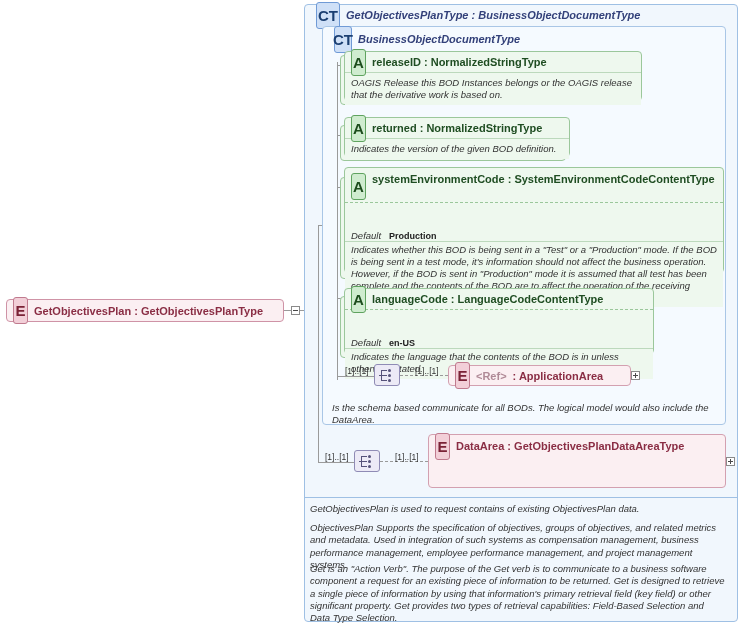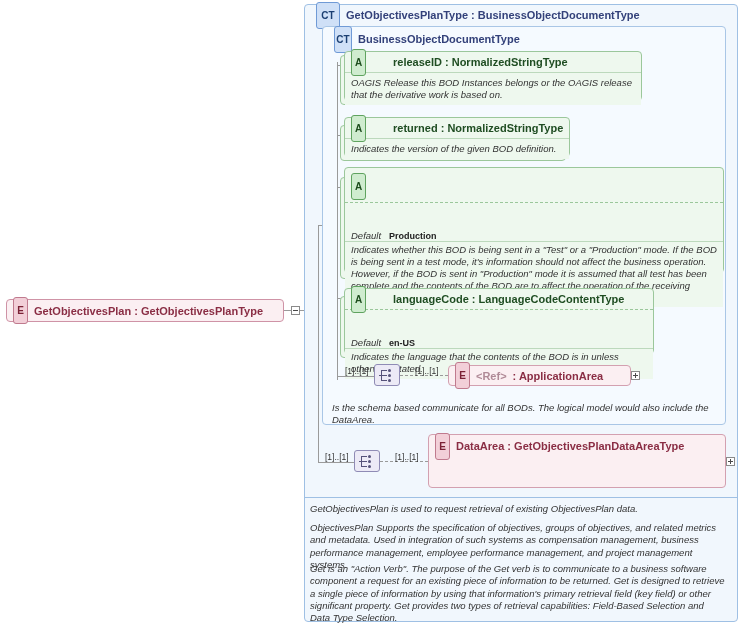--- a/index.html
+++ b/index.html
@@ -38,21 +38,21 @@
     box-sizing: border-box;
   }
 
   .badge {
     display: inline-flex;
     align-items: center;
     justify-content: center;
     width: 15px;
     height: 27px;
     border-radius: 3px;
-    font-size: 10px;
+    font-size: 15px;
     font-weight: bold;
     box-sizing: border-box;
     flex: 0 0 auto;
   }
   .badge-ct {
     background: #cfe0f7;
     border: 1px solid #6f9ad6;
     color: #1b3f72;
     width: 24px;
     border-radius: 3px;
@@ -73,22 +73,22 @@
     border: 1px solid #c07a8e;
     color: #7a2236;
   }
 
   .title {
     font-size: 11px;
     font-weight: bold;
     color: #3a3a6a;
     white-space: nowrap;
   }
-  .title-blue { color: #33417a; }
-  .title-green { color: #1f4d22; margin-left: 21px; }
+  .title-blue { color: #33417a; font-style: italic; }
+  .title-green { color: #1f4d22; }
   .title-red { color: #8a2d44; }
 
   .doc {
     font-style: italic;
     font-size: 9.5px;
     line-height: 1.25;
     color: #333;
     padding: 4px 6px;
     box-sizing: border-box;
   }
@@ -261,20 +261,21 @@
       <span class="title title-green">returned : NormalizedStringType</span>
     </div>
     <div class="doc dashed-top">Indicates the version of the given BOD definition.</div>
   </div>
 
   <div class="line line-h" style="left:337px; top:187px; width:10px;"></div>
   <div class="box attr" style="left:340px; top:177px; width:380px; height:102px;"></div>
   <div class="box attr" style="left:344px; top:167px; width:380px; height:106px;">
     <div class="hdr" style="height:34px; align-items:flex-start; padding-top:5px;">
       <span class="badge badge-a">A</span>
+      <span class="title title-green" style="white-space:normal; line-height:1.25;">systemEnvironmentCode : SystemEnvironmentCodeContentType</span>
     </div>
     <div class="defrow dashed-top" style="padding-top:3px;">
       <span class="dlabel">Default</span>
       <span class="dval">Production</span>
     </div>
     <div class="doc" style="padding-top:2px;">Indicates whether this BOD is being sent in a "Test" or a "Production" mode. If the BOD is being sent in a test mode, it's information should not affect the business operation. However, if the BOD is sent in "Production" mode it is assumed that all test has been complete and the contents of the BOD are to affect the operation of the receiving business application(s).</div>
   </div>
 
   <div class="line line-h" style="left:337px; top:298px; width:10px;"></div>
   <div class="box attr" style="left:340px; top:296px; width:310px; height:62px;"></div>
@@ -339,17 +340,17 @@
   <div class="box elem" style="left:428px; top:434px; width:298px; height:54px;">
     <div class="hdr" style="height:22px;">
       <span class="badge badge-e">E</span>
       <span class="title title-red">DataArea : GetObjectivesPlanDataAreaType</span>
     </div>
   </div>
   <div class="plusbox" style="left:726px; top:457px;"></div>
 
   <div class="line line-h" style="left:304px; top:497px; width:434px; background:#9fc0e4;"></div>
 
-  <div class="foot" style="left:310px; top:503px; width:420px;">GetObjectivesPlan is used to request retrieval of existing ObjectivesPlan data.</div>
+  <div class="foot" style="left:310px; top:503px; width:420px;">GetObjectivesPlan is used to request contains of existing ObjectivesPlan data.</div>
   <div class="foot" style="left:310px; top:522px; width:416px;">ObjectivesPlan  Supports the specification of objectives, groups of objectives, and related metrics and metadata. Used in integration of such systems as compensation management, business performance management, employee performance management, and project management systems.</div>
   <div class="foot" style="left:310px; top:563px; width:416px;">Get is an "Action Verb". The purpose of the Get verb is to communicate to a business software component a request for an existing piece of information to be returned. Get is designed to retrieve a single piece of information by using that information's primary retrieval field (key field) or other significant property. Get provides two types of retrieval capabilities: Field-Based Selection and Data Type Selection.</div>
 
 </div>
 
 </body></html>

